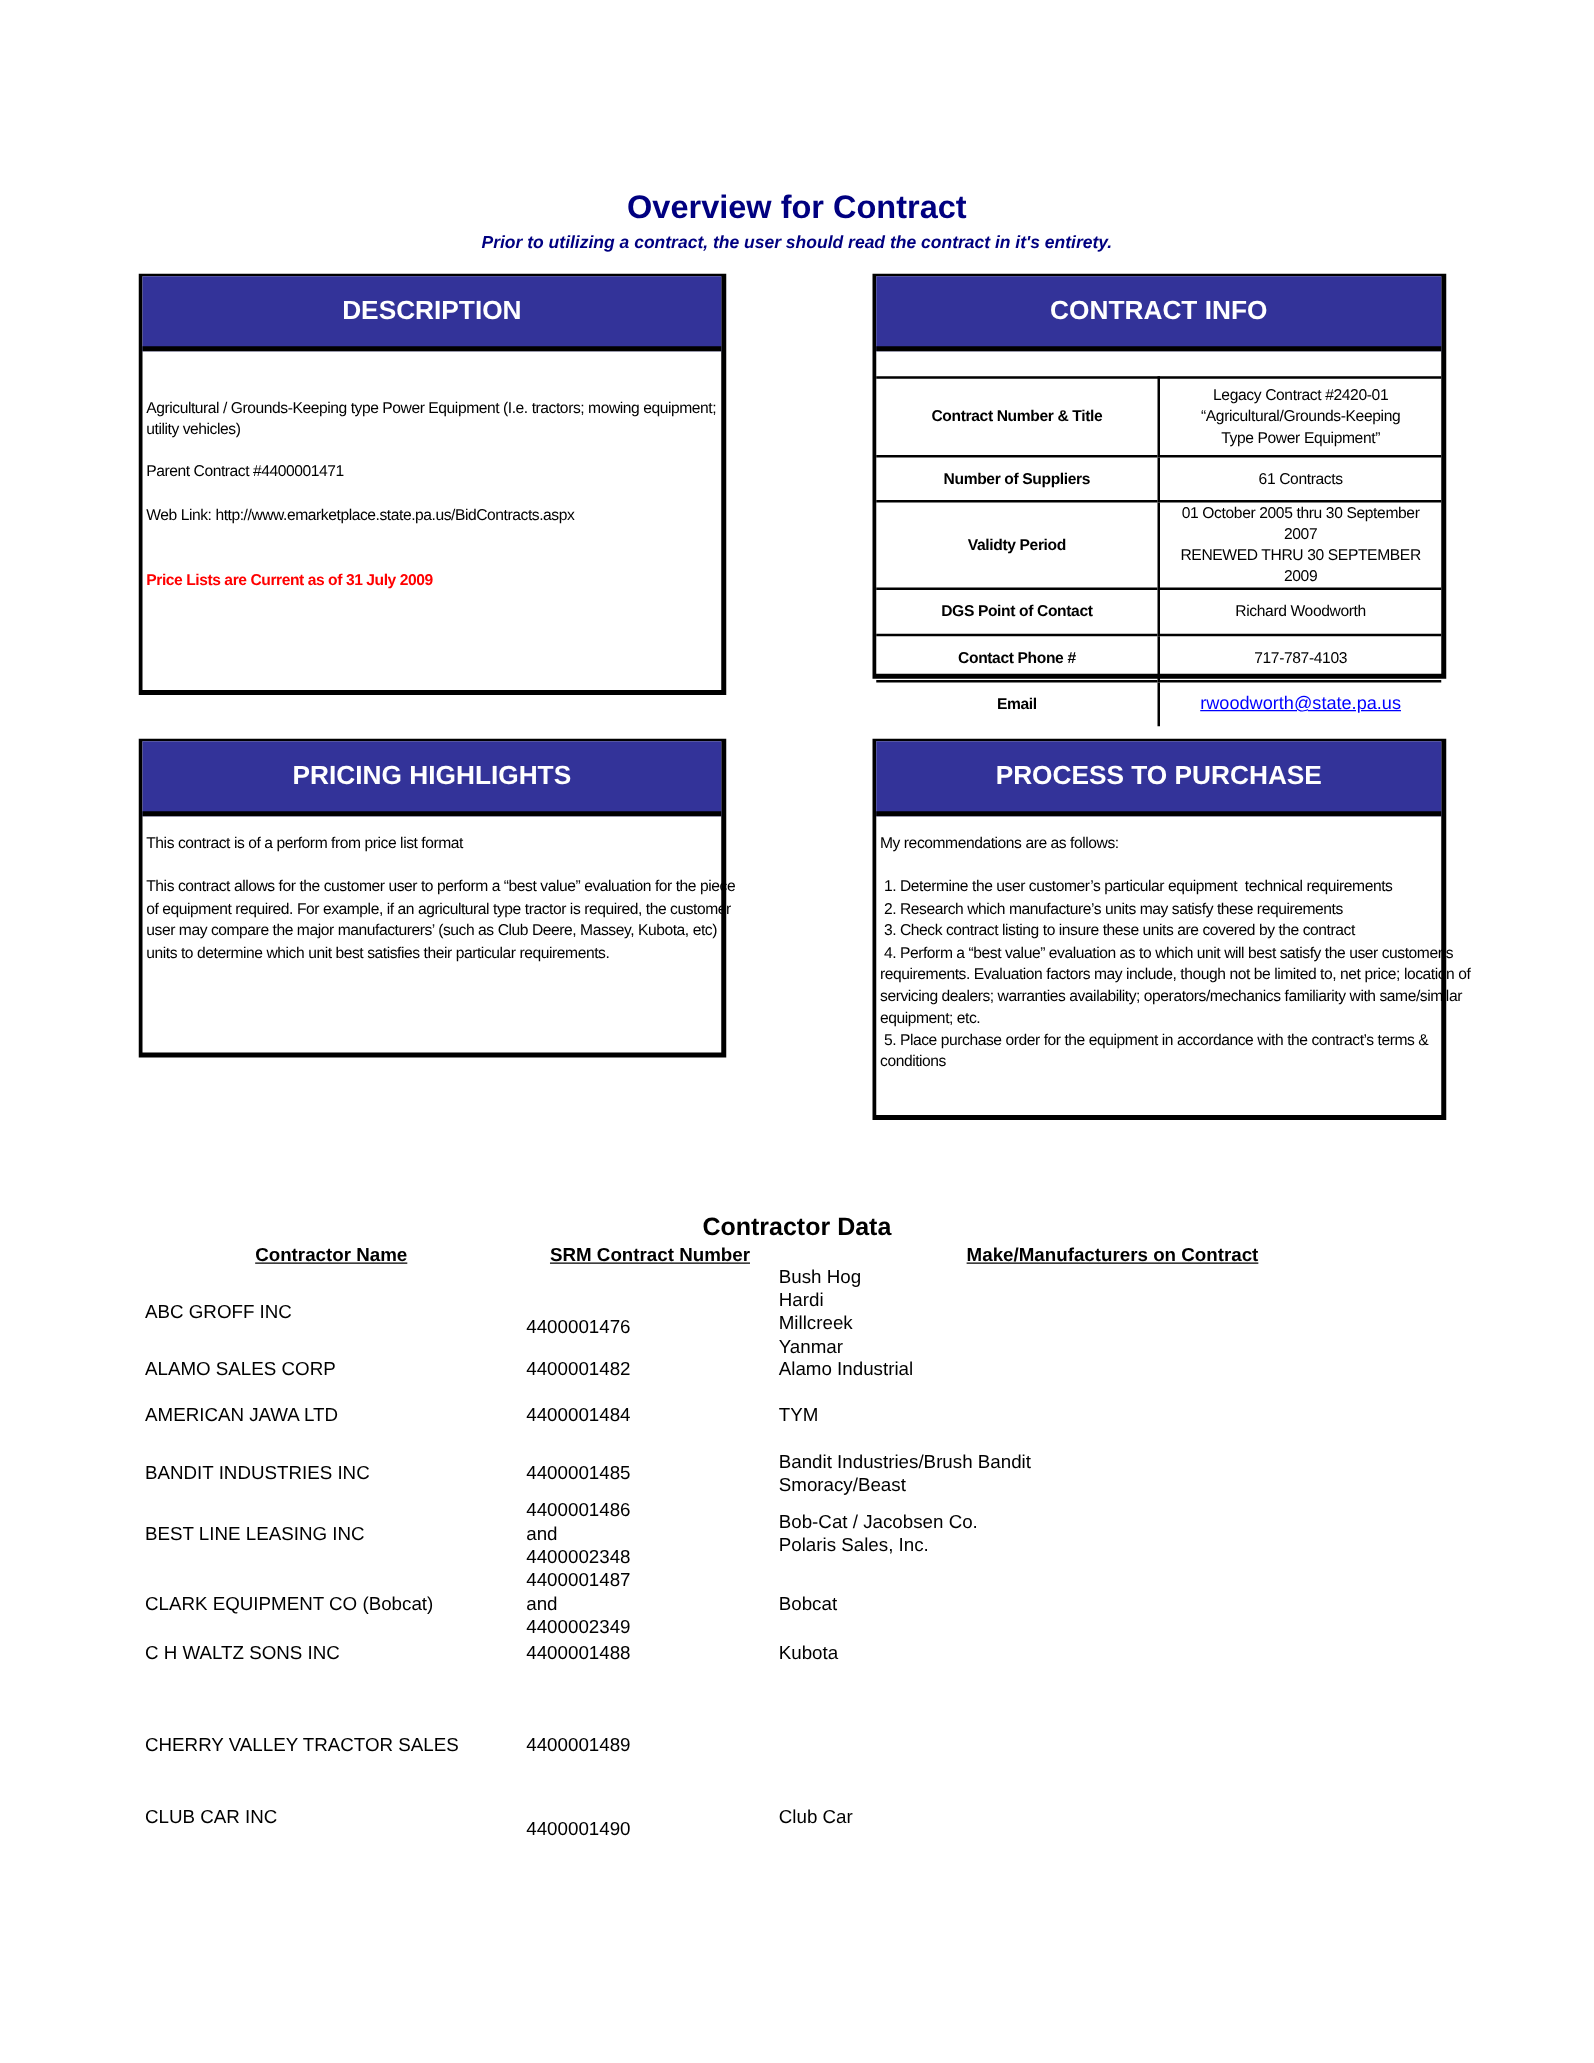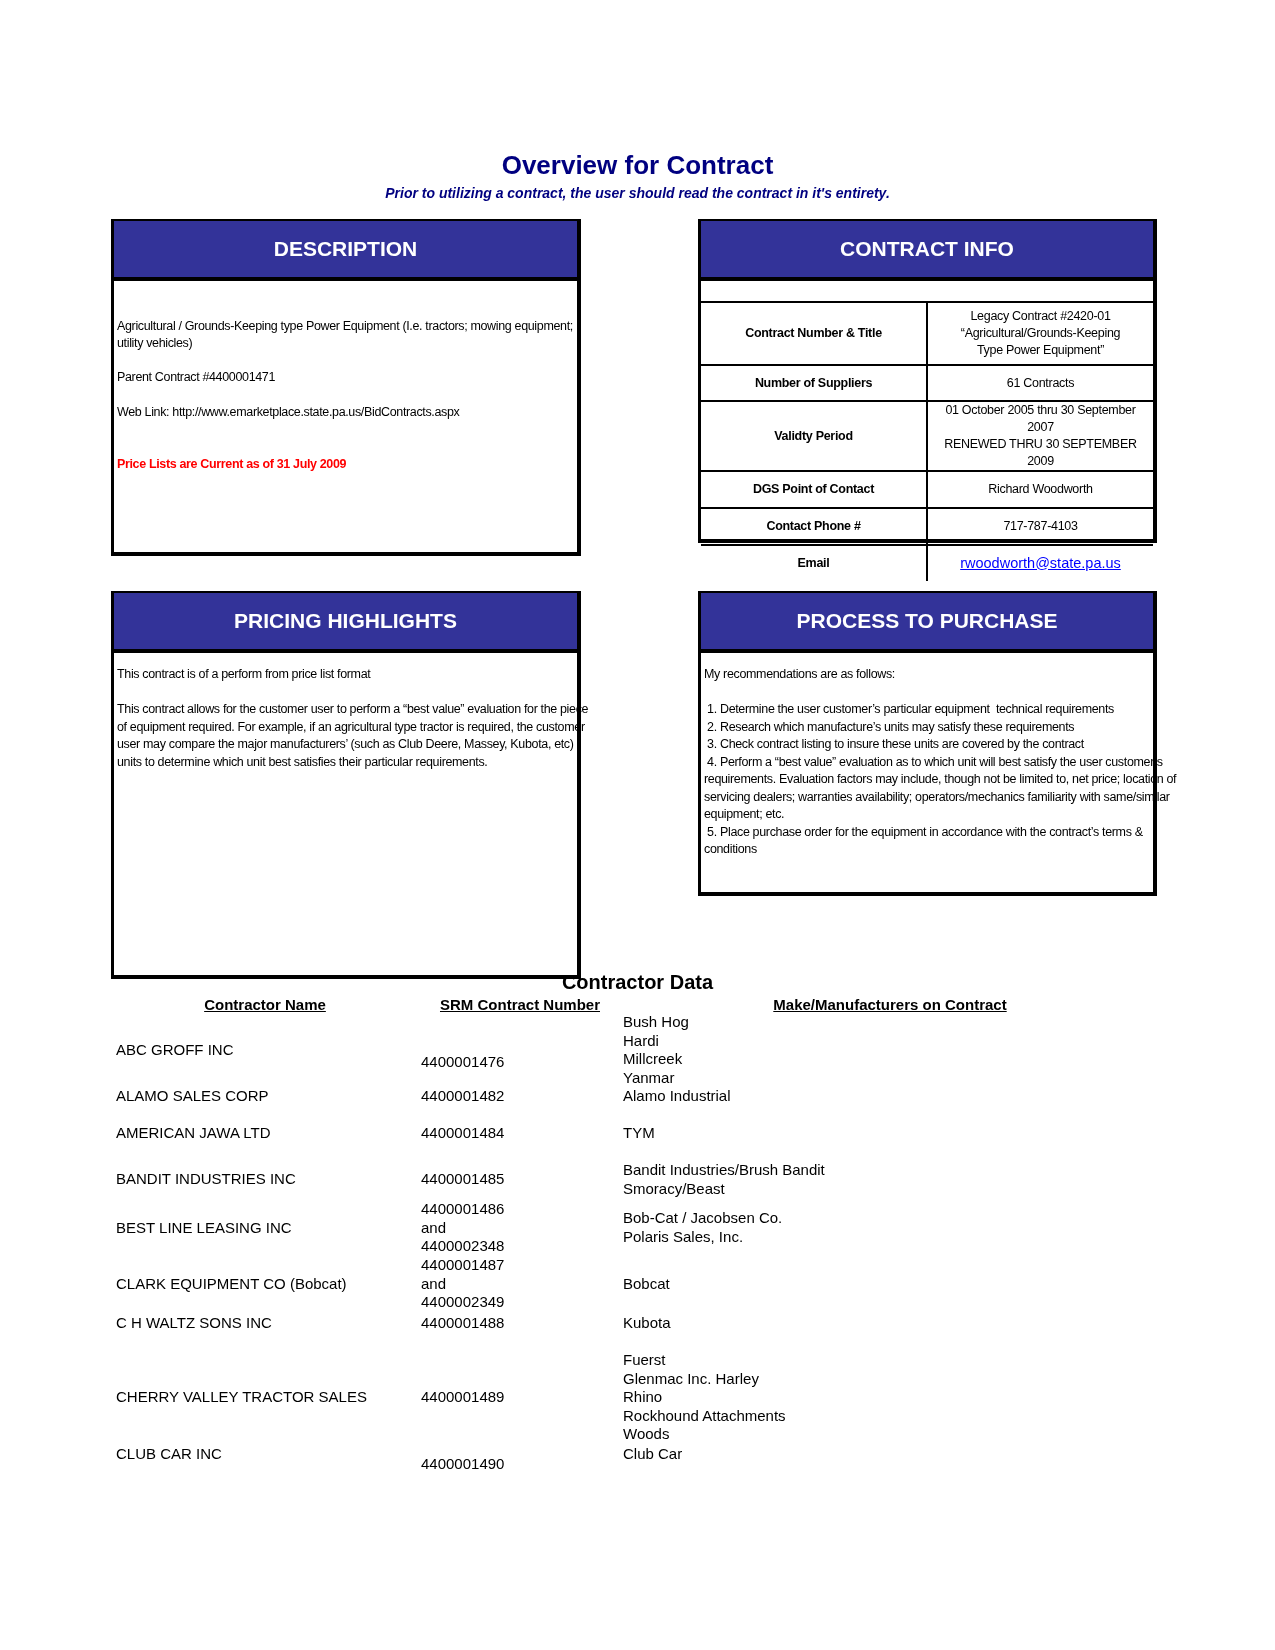--- a/index.html
+++ b/index.html
@@ -6,21 +6,21 @@
   body { width: 1275px; height: 1650px; position: relative; overflow: hidden; font-family: "Liberation Sans", sans-serif; color: #000; }
 
   .title { position: absolute; left: 0; width: 1275px; top: 150px; text-align: center; font-size: 26px; font-weight: bold; color: #000080; }
   .subtitle { position: absolute; left: 0; width: 1275px; top: 185px; text-align: center; font-size: 14px; font-weight: bold; font-style: italic; color: #000080; }
 
   .box { position: absolute; border: 4px solid #000; border-left-width: 3px; border-top-width: 2px; box-sizing: border-box; background: #fff; }
   .box-header { height: 56px; background: #333399; border-bottom: 4px solid #000; color: #fff; font-weight: bold; font-size: 21px; text-align: center; line-height: 56px; }
 
   #box-desc { left: 111px; top: 219px; width: 470px; height: 337px; }
   #box-info { left: 698px; top: 219px; width: 459px; height: 324px; }
-  #box-pricing { left: 111px; top: 591px; width: 470px; height: 388px; }
+  #box-pricing { left: 111px; top: 591px; width: 470px; height: 255px; }
   #box-process { left: 698px; top: 591px; width: 459px; height: 305px; }
   .txt { position: absolute; left: 3px; font-size: 12.5px; letter-spacing: -0.35px; line-height: 17.5px; white-space: nowrap; }
   .red { color: #ff0000; font-weight: bold; }
 
   
   .info-table { width: 100%; border-collapse: collapse; table-layout: fixed; }
   .info-table td { border-top: 2px solid #000; font-size: 12.5px; letter-spacing: -0.3px; text-align: center; vertical-align: middle; padding: 0 4px; line-height: 17px; }
   .info-table td.lbl { width: 147px; border-right: 2px solid #000; font-weight: bold; }
   .info-table tr.spacer td { border-top: none; height: 20px; }
   .email-link { color: #0000ff; text-decoration: underline; font-size: 14.5px; letter-spacing: 0; }
@@ -188,27 +188,20 @@
       </div>
       <div class="c-make" style="top: 0px;">
         <div>Kubota</div>
       </div>
     </div>
     <div class="row" style="top: 1351px; height: 92.5px;">
       <div class="c-name" style="top: 37px;">CHERRY VALLEY TRACTOR SALES</div>
       <div class="c-num" style="top: 37px;">
         <div>4400001489</div>
       </div>
-      <div class="c-make" style="top: 0px;">
-        <div>Fuerst</div>
-        <div>Glenmac Inc. Harley</div>
-        <div>Rhino</div>
-        <div>Rockhound Attachments</div>
-        <div>Woods</div>
-      </div>
     </div>
     <div class="row" style="top: 1445px; height: 18.5px;">
       <div class="c-name" style="top: 0px;">CLUB CAR INC</div>
       <div class="c-num" style="top: 0px; margin-top: 10px;">
         <div>4400001490</div>
       </div>
       <div class="c-make" style="top: 0px;">
         <div>Club Car</div>
       </div>
     </div>

